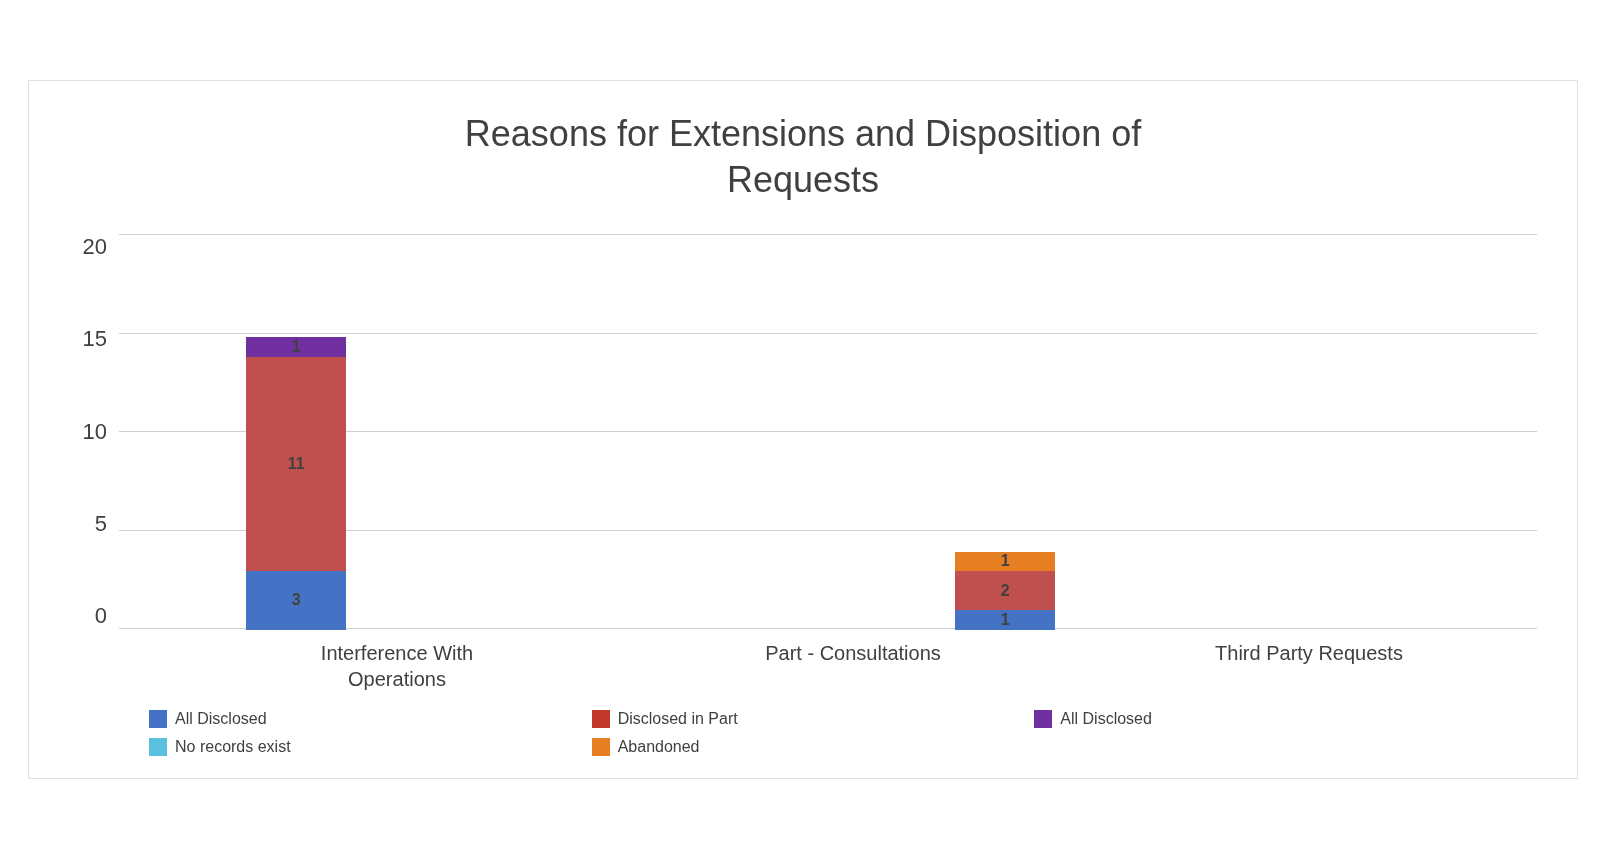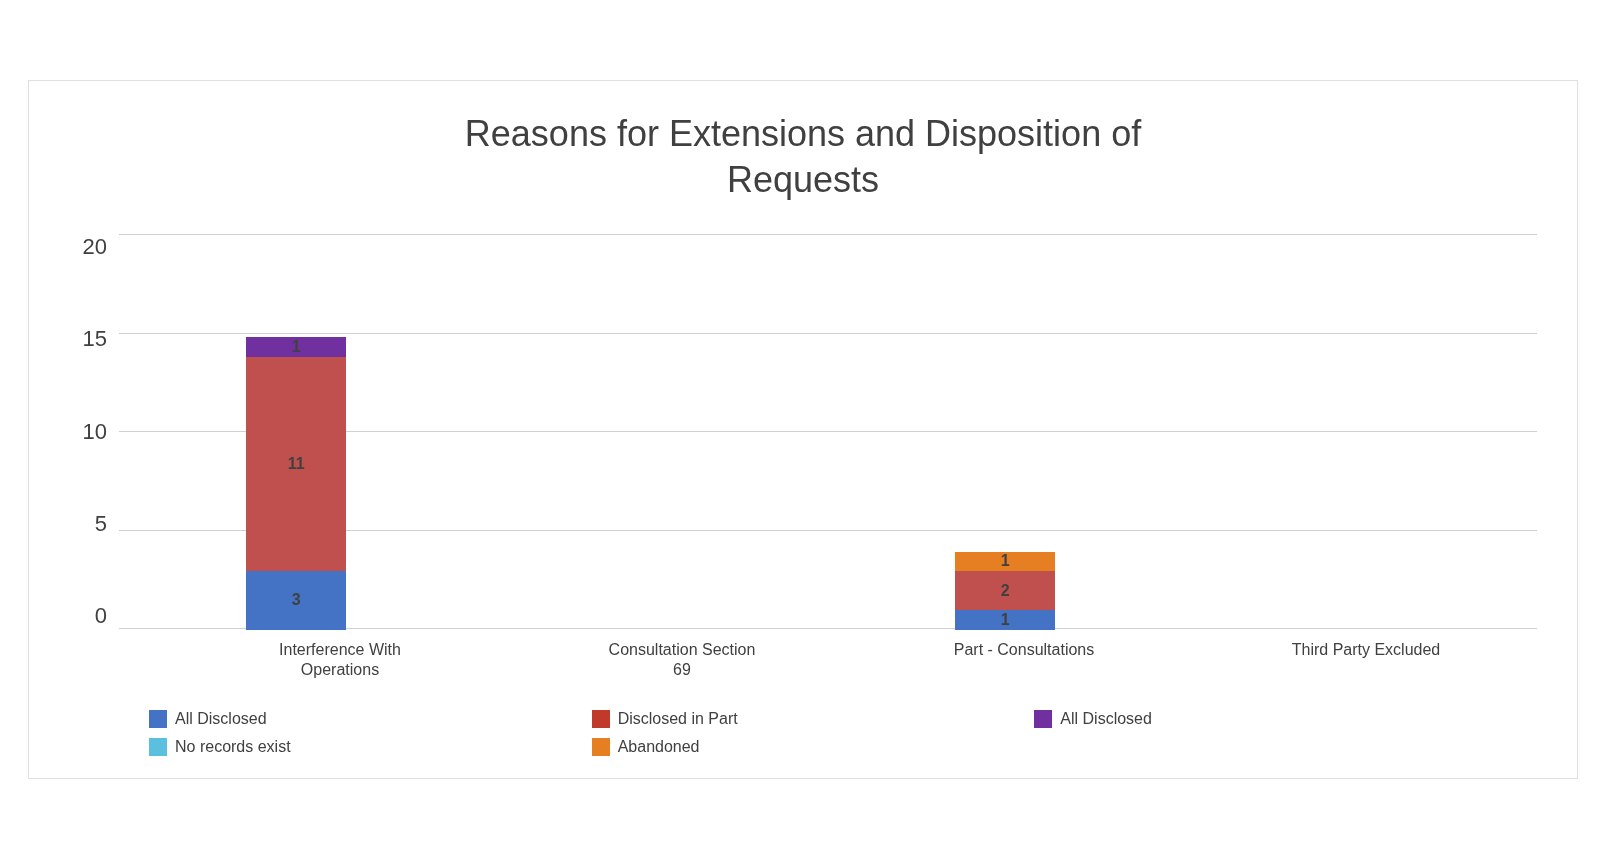--- a/index.html
+++ b/index.html
@@ -122,21 +122,21 @@
       padding-left: 50px;
     }
     .x-label-group {
       flex: 1;
       display: flex;
       align-items: flex-start;
       justify-content: center;
       padding-top: 10px;
     }
     .x-label {
-      font-size: 16px;
+      font-size: 20px;
       color: #404040;
       text-align: center;
       line-height: 1.3;
     }
     .legend {
       display: grid;
       grid-template-columns: repeat(3, 1fr);
       gap: 10px 20px;
       margin-top: 10px;
       padding: 10px 80px;
@@ -231,27 +231,24 @@
           <div class="bar-group">
             <div class="bar-stack"></div>
           </div>
         </div>
 
         <div class="x-axis">
           <div class="x-label-group">
             <span class="x-label">Interference With<br>Operations</span>
           </div>
           <div class="x-label-group">
-            <span class="x-label">Consultation Section<br>69</span>
+            <span class="x-label">Part - Consultations</span>
           </div>
           <div class="x-label-group">
-            <span class="x-label">Part - Consultations</span>
-          </div>
-          <div class="x-label-group">
-            <span class="x-label">Third Party Excluded</span>
+            <span class="x-label">Third Party Requests</span>
           </div>
         </div>
       </div>
     </div>
 
     <div class="legend">
       <div class="legend-item">
         <div class="legend-swatch color-all-disclosed"></div>
         <span>All Disclosed</span>
       </div>

